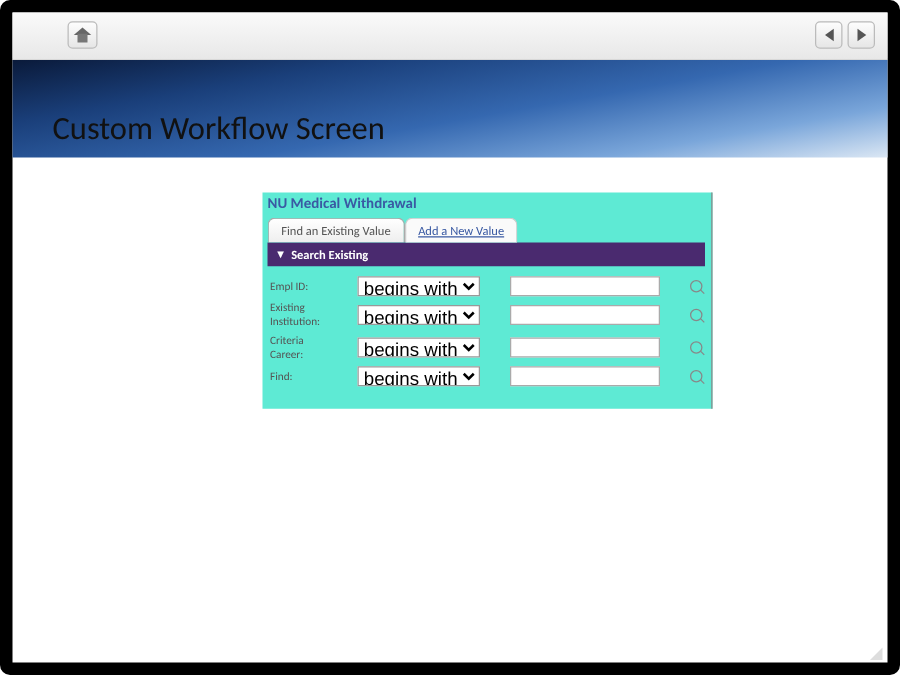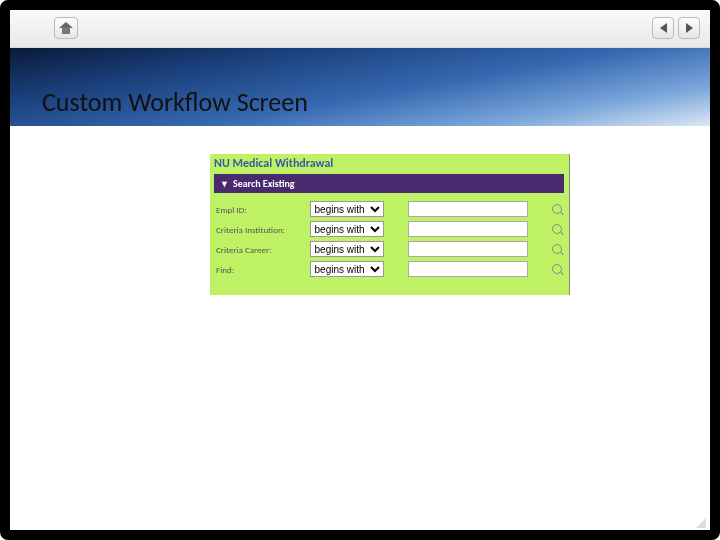--- a/index.html
+++ b/index.html
@@ -67,21 +67,21 @@
   }
 
   
   .content {
     padding: 28px 0 0 200px;
     font-size: 10px;
     color: #444;
   }
   .shot {
     width: 360px;
-    background: #bef264;
+    background: #5eead4;
     border-right: 1px solid #888;
     padding: 2px 5px 10px 4px;
   }
   .mw-title { color: #3a5aa3; font-weight: bold; font-size: 12px; margin-bottom: 4px; }
   .mw-sub { color: #666; font-size: 9px; margin-bottom: 10px; }
   .tabs { display: flex; align-items: flex-end; gap: 0; margin-bottom: 0; font-size: 10px; }
   .tab {
     padding: 3px 10px;
     border: 1px solid #aaa;
     border-bottom: none;
@@ -99,21 +99,21 @@
     padding: 3px 6px;
     display: flex;
     align-items: center;
     gap: 4px;
   }
   .tw { font-size: 9px; }
   .fields { padding: 8px 2px 4px 2px; }
   .frow { display: flex; align-items: center; margin-bottom: 4px; gap: 24px; font-size: 9px; color:#555;}
   .flabel { width: 95px; }
   .fsel {
-    font-size: 10px; height: 16px; border:1px solid #999; background:#fff;
+    font-size: 15px; height: 16px; border:1px solid #999; background:#fff;
     width: 101px;
   }
   .finput {
     font-size: 9px; height: 16px; border:1px solid #aaa; width: 120px; padding:0 2px;
   }
   .lookup { width:12px; height:12px; color:#888; display:flex; align-items:center; justify-content:center; cursor:pointer;}
   .mg { width:10px;height:10px;border:1px solid #888;border-radius:50%;position:relative;}
   .mg::after{content:"";position:absolute;width:4px;height:1px;background:#888;right:-3px;bottom:-1px;transform:rotate(45deg);}
 
   .actions { display:flex; align-items:center; gap:8px; margin-top:10px; font-size:9px;}
@@ -155,39 +155,43 @@
 
   <div class="banner">
     <div class="banner-title">Custom Workflow Screen</div>
   </div>
 
   <div class="content">
     <div class="shot">
 
       <div class="mw-title">NU Medical Withdrawal</div>
 
+      <div class="tabs">
+        <div class="tab">Find an Existing Value</div>
+        <div class="tab inactive">Add a New Value</div>
+      </div>
 
       <div class="criteria-bar">
         <span class="tw">▼</span>
         <span>Search Existing</span>
       </div>
 
       <div class="fields">
 
         <div class="frow">
           <span class="flabel">Empl ID:</span>
           <select class="fsel"><option>begins with</option></select>
           <input class="finput" value="" style="">
           <span class="lookup">
               <span class="mg"></span>
             </span>
         </div>
 
         <div class="frow">
-          <span class="flabel">Criteria Institution:</span>
+          <span class="flabel">Existing Institution:</span>
           <select class="fsel"><option>begins with</option></select>
           <input class="finput" value="" style="">
           <span class="lookup">
               <span class="mg"></span>
             </span>
         </div>
 
         <div class="frow">
           <span class="flabel">Criteria Career:</span>
           <select class="fsel"><option>begins with</option></select>

